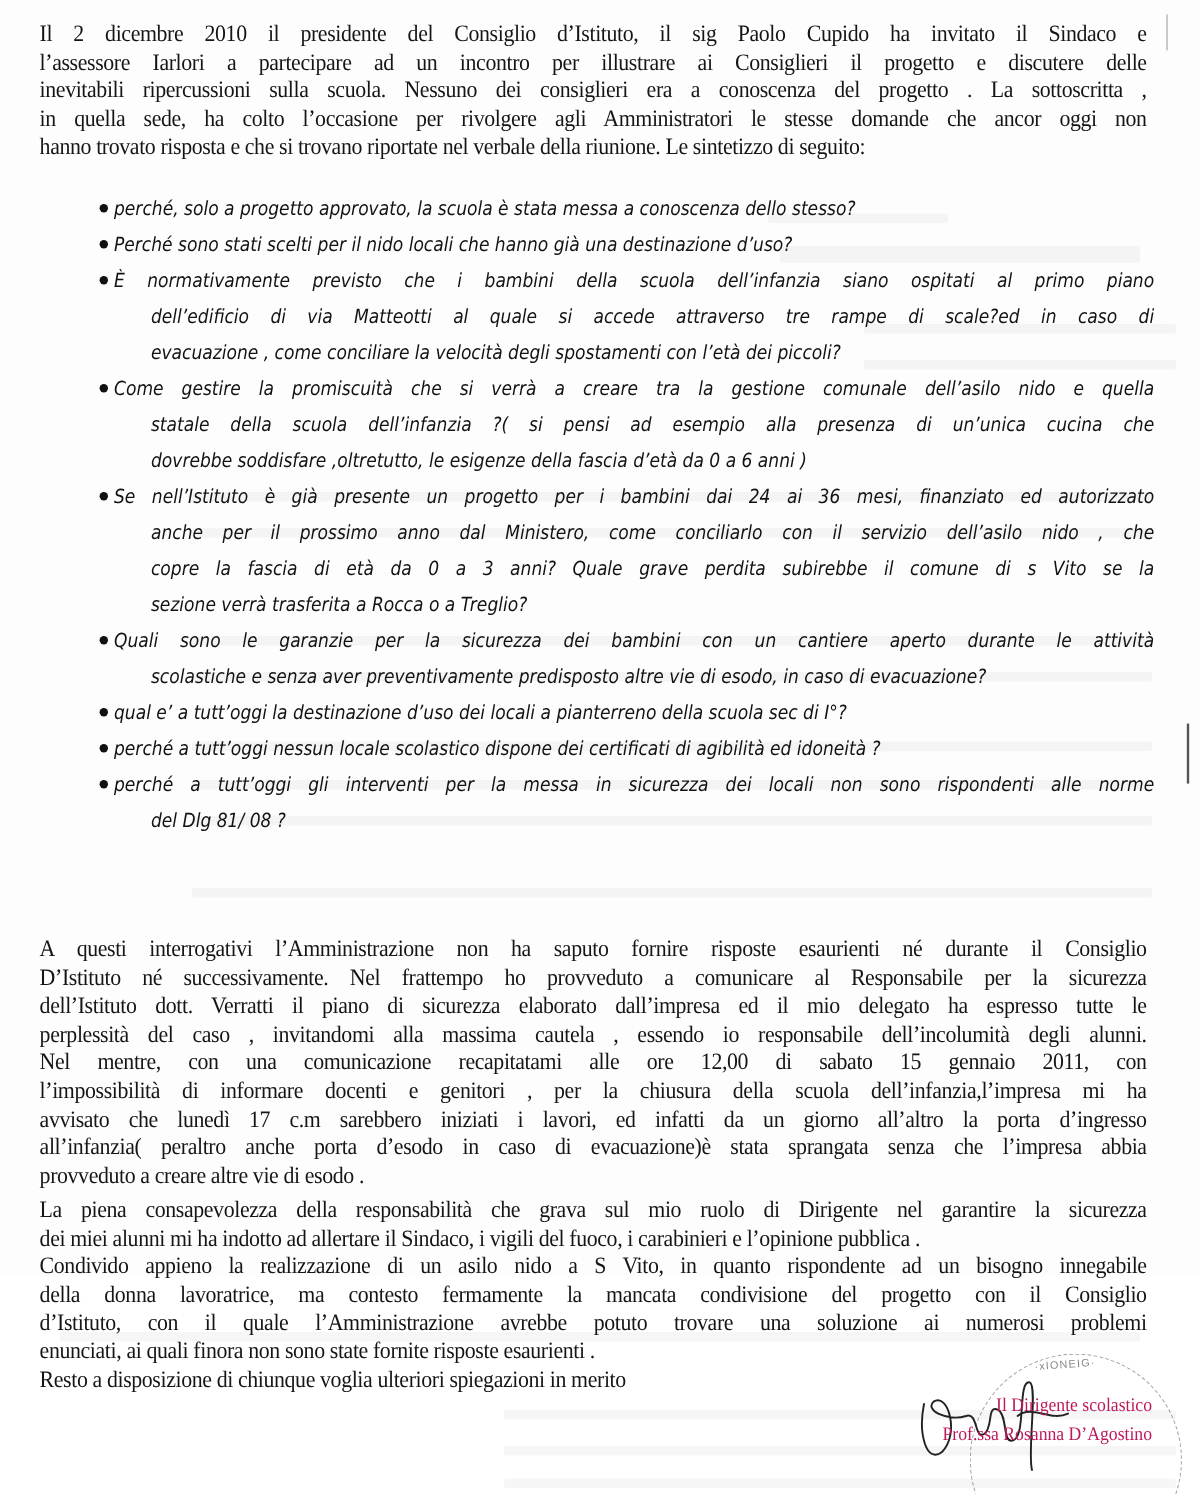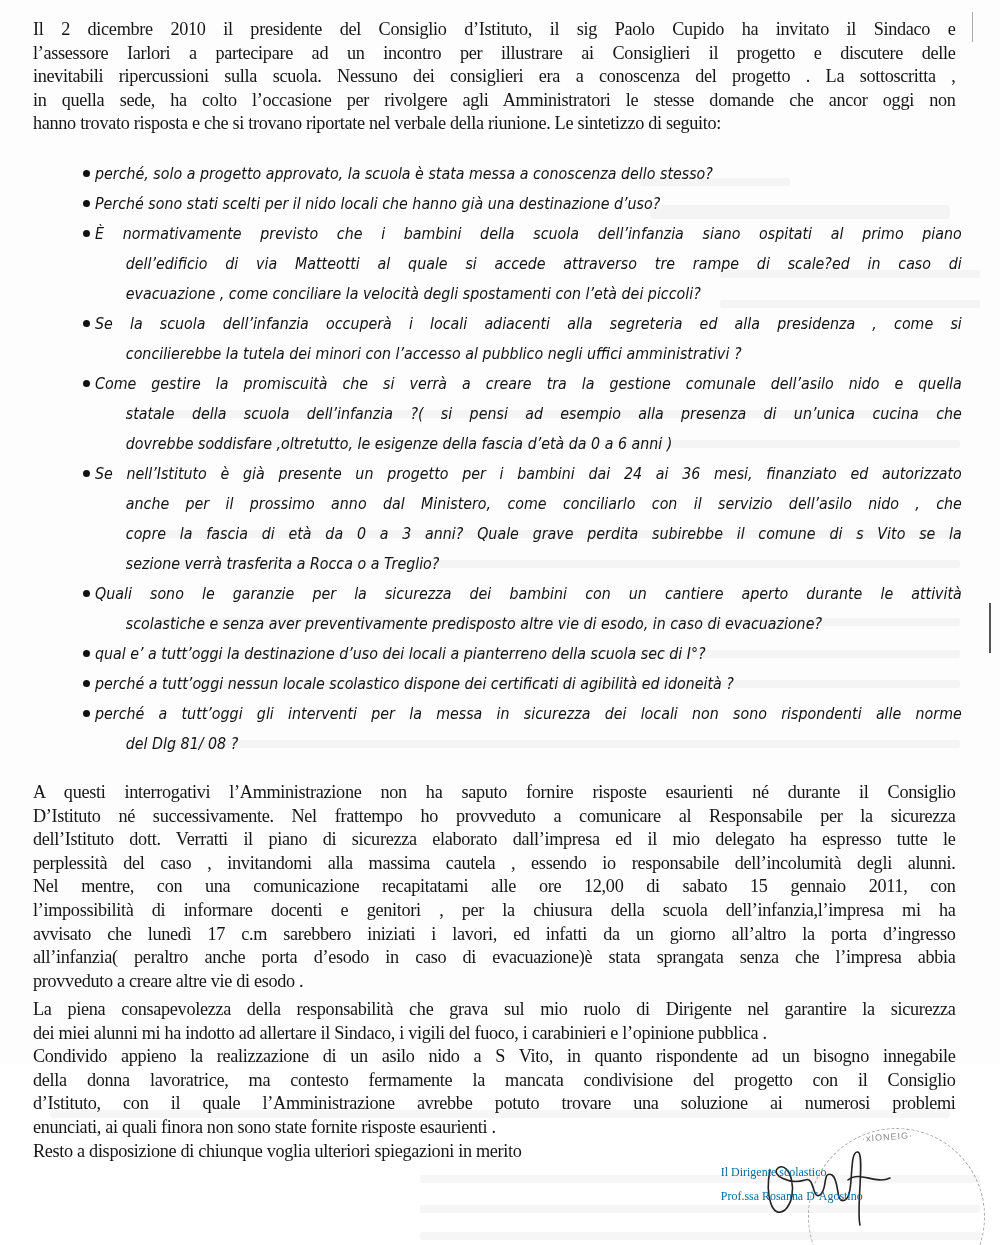--- a/index.html
+++ b/index.html
@@ -90,24 +90,24 @@
       text-align: justify;
       text-align-last: justify;
       width: 985px;
     }
     .signature-block {
       position: absolute;
       left: 700px;
       top: 1160px;
       width: 260px;
       font-family: "Liberation Serif", serif;
-      font-size: 13px;
+      font-size: 16px;
       line-height: 24px;
-      text-align: left;
-      color: #0369a1;
+      text-align: right;
+      color: #be185d;
     }
     .sig-line {
       display: block;
       white-space: nowrap;
       transform: scaleX(0.92);
       transform-origin: right center;
     }
     .stamp {
       position: absolute;
       left: 808px;
@@ -182,25 +182,20 @@
       <span class="bline">Perché sono stati scelti per il nido locali che hanno già una destinazione d’uso?</span>
     </div>
     <div class="bullet">
       <span class="dot"></span>
       <span class="bline justify">È normativamente previsto che i bambini della scuola dell’infanzia siano ospitati al primo piano</span>
       <span class="bline cont justify" style="width:950px;">dell’edificio di via Matteotti al quale si accede  attraverso tre rampe di scale?ed in caso di</span>
       <span class="bline cont">evacuazione , come conciliare la velocità degli spostamenti con l’età dei piccoli?</span>
     </div>
     <div class="bullet">
       <span class="dot"></span>
-      <span class="bline justify">Se la scuola dell’infanzia occuperà i locali adiacenti alla segreteria ed alla presidenza , come si</span>
-      <span class="bline cont">concilierebbe la tutela dei minori con l’accesso al pubblico negli uffici amministrativi ?</span>
-    </div>
-    <div class="bullet">
-      <span class="dot"></span>
       <span class="bline justify">Come gestire la promiscuità che si verrà a creare tra la gestione comunale dell’asilo nido e quella</span>
       <span class="bline cont justify" style="width:950px;">statale della scuola dell’infanzia ?( si pensi ad esempio alla presenza di un’unica cucina che</span>
       <span class="bline cont">dovrebbe soddisfare ,oltretutto, le esigenze della fascia d’età da 0 a 6 anni )</span>
     </div>
     <div class="bullet">
       <span class="dot"></span>
       <span class="bline justify">Se nell’Istituto è già presente un progetto per i bambini dai 24 ai 36 mesi, finanziato ed autorizzato</span>
       <span class="bline cont justify" style="width:950px;">anche per il prossimo anno dal Ministero, come  conciliarlo con il servizio dell’asilo nido , che</span>
       <span class="bline cont justify" style="width:950px;">copre la fascia di età da 0 a 3 anni? Quale grave perdita subirebbe il comune di s Vito se la</span>
       <span class="bline cont">sezione verrà trasferita a Rocca o a Treglio?</span>

